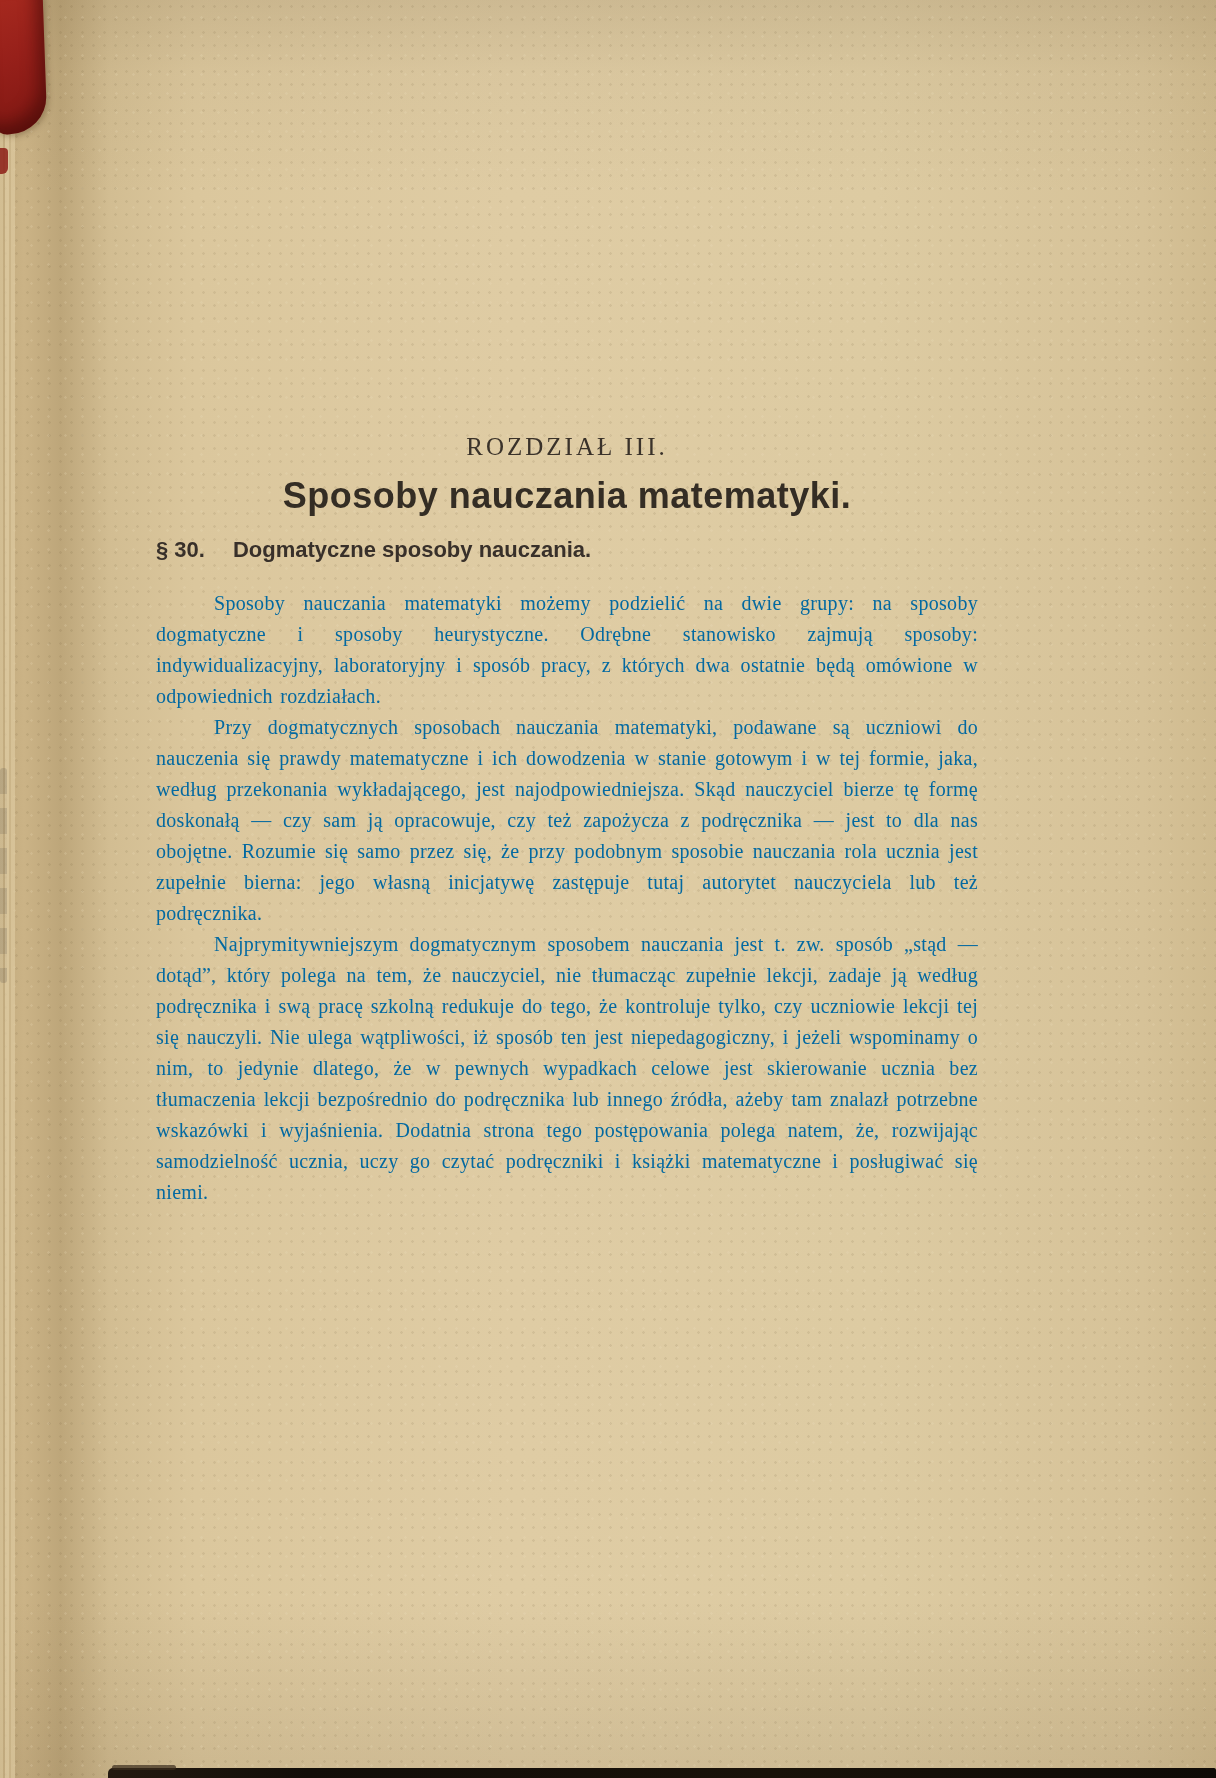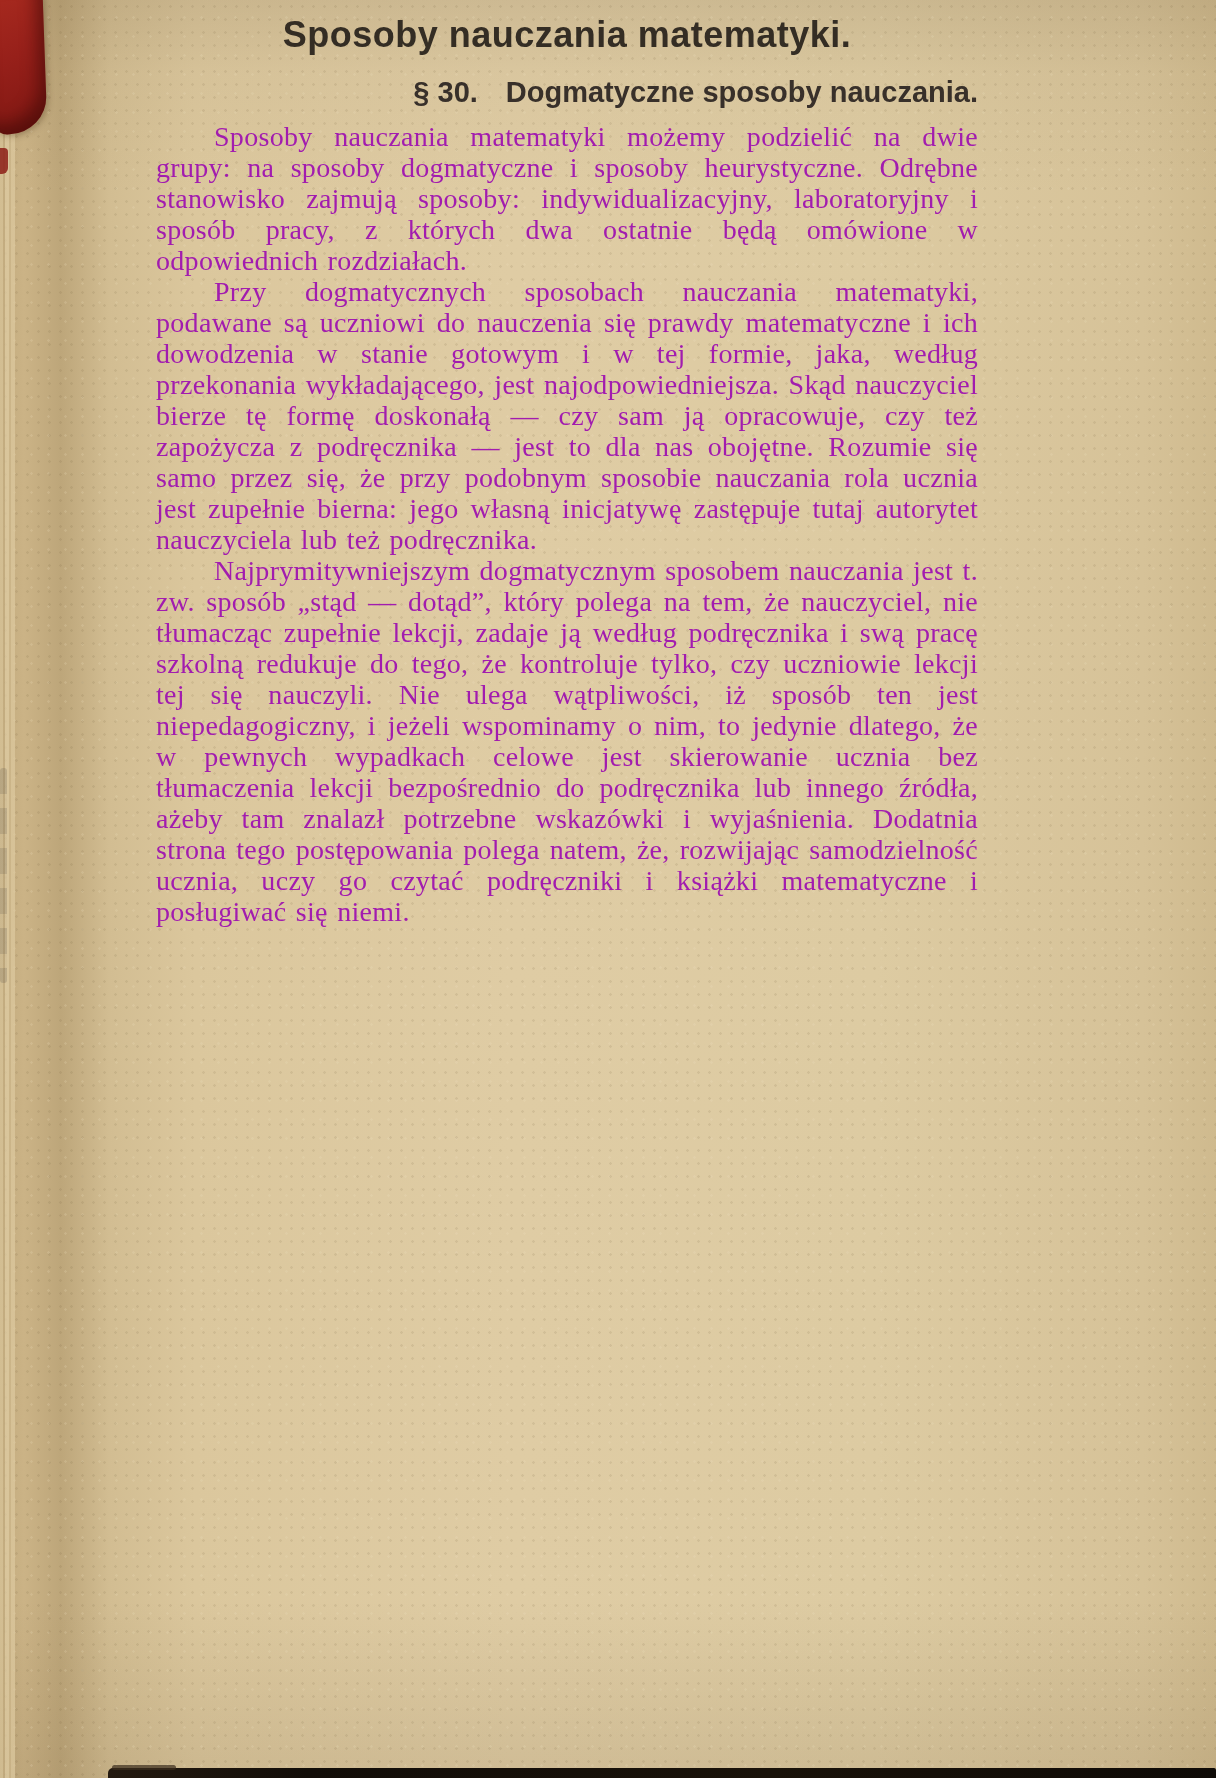--- a/index.html
+++ b/index.html
@@ -109,54 +109,55 @@
     margin: 14px 0 0 0;
     text-align: center;
     font-family: "Liberation Sans", sans-serif;
     font-size: 36px;
     font-weight: bold;
     letter-spacing: .5px;
     color: #342d24;
   }
   .section {
     margin: 20px 0 0 0;
-    text-align: right;
+    text-align: left;
     font-family: "Liberation Sans", sans-serif;
-    font-size: 29px;
+    font-size: 22px;
     font-weight: bold;
     color: #38302a;
   }
   .section .num {
     margin-right: 28px;
   }
   .bodytext {
-    margin-top: 12px;
-    font-size: 28px;
+    margin-top: 25px;
+    font-size: 20px;
     line-height: 31px;
     text-align: justify;
     letter-spacing: .3px;
     word-spacing: 2px;
-    color: #a21caf;
+    color: #0369a1;
   }
   .bodytext p {
     margin: 0;
     text-indent: 58px;
   }
 </style>
 </head>
 <body>
 
 <div class="paper"></div>
 <div class="speckle"></div>
 <div class="page-edges"></div>
 <div class="red-corner"></div>
 <div class="red-speck"></div>
 <div class="margin-marks"></div>
 
 <div class="content">
+  <div class="chapter">ROZDZIAŁ III.</div>
 
   <h1 class="title">Sposoby nauczania matematyki.</h1>
 
   <h2 class="section">
     <span class="num">§ 30.</span><span>Dogmatyczne sposoby nauczania.</span>
   </h2>
 
   <div class="bodytext">
     <p>Sposoby nauczania matematyki możemy podzielić na dwie grupy: na sposoby dogmatyczne i sposoby heurystyczne. Odrębne stanowisko zajmują sposoby: indywidualizacyjny, laboratoryjny i sposób pracy, z których dwa ostatnie będą omówione w odpowiednich rozdziałach.</p>
     <p>Przy dogmatycznych sposobach nauczania matematyki, podawane są uczniowi do nauczenia się prawdy matematyczne i ich dowodzenia w stanie gotowym i w tej formie, jaka, według przekonania wykładającego, jest najodpowiedniejsza. Skąd nauczyciel bierze tę formę doskonałą — czy sam ją opracowuje, czy też zapożycza z podręcznika — jest to dla nas obojętne. Rozumie się samo przez się, że przy podobnym sposobie nauczania rola ucznia jest zupełnie bierna: jego własną inicjatywę zastępuje tutaj autorytet nauczyciela lub też podręcznika.</p>

